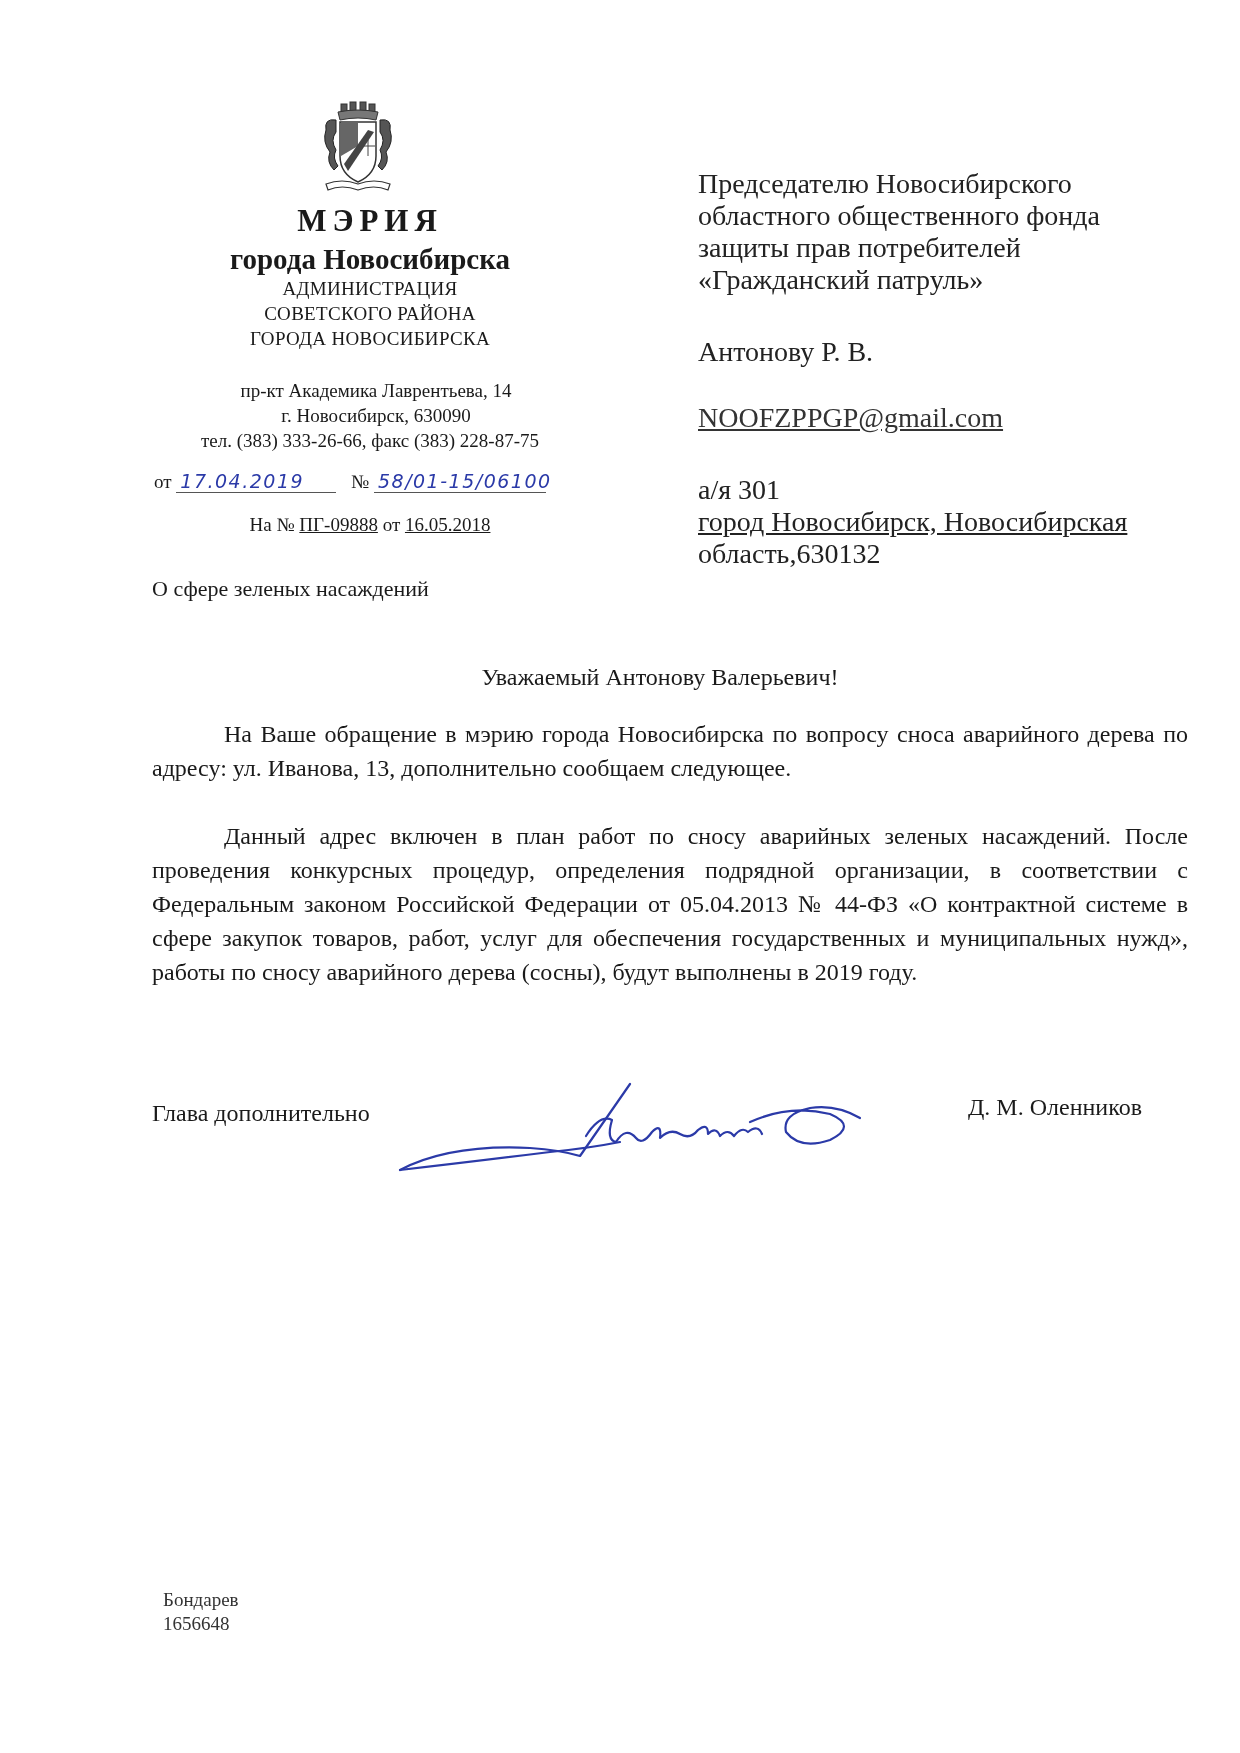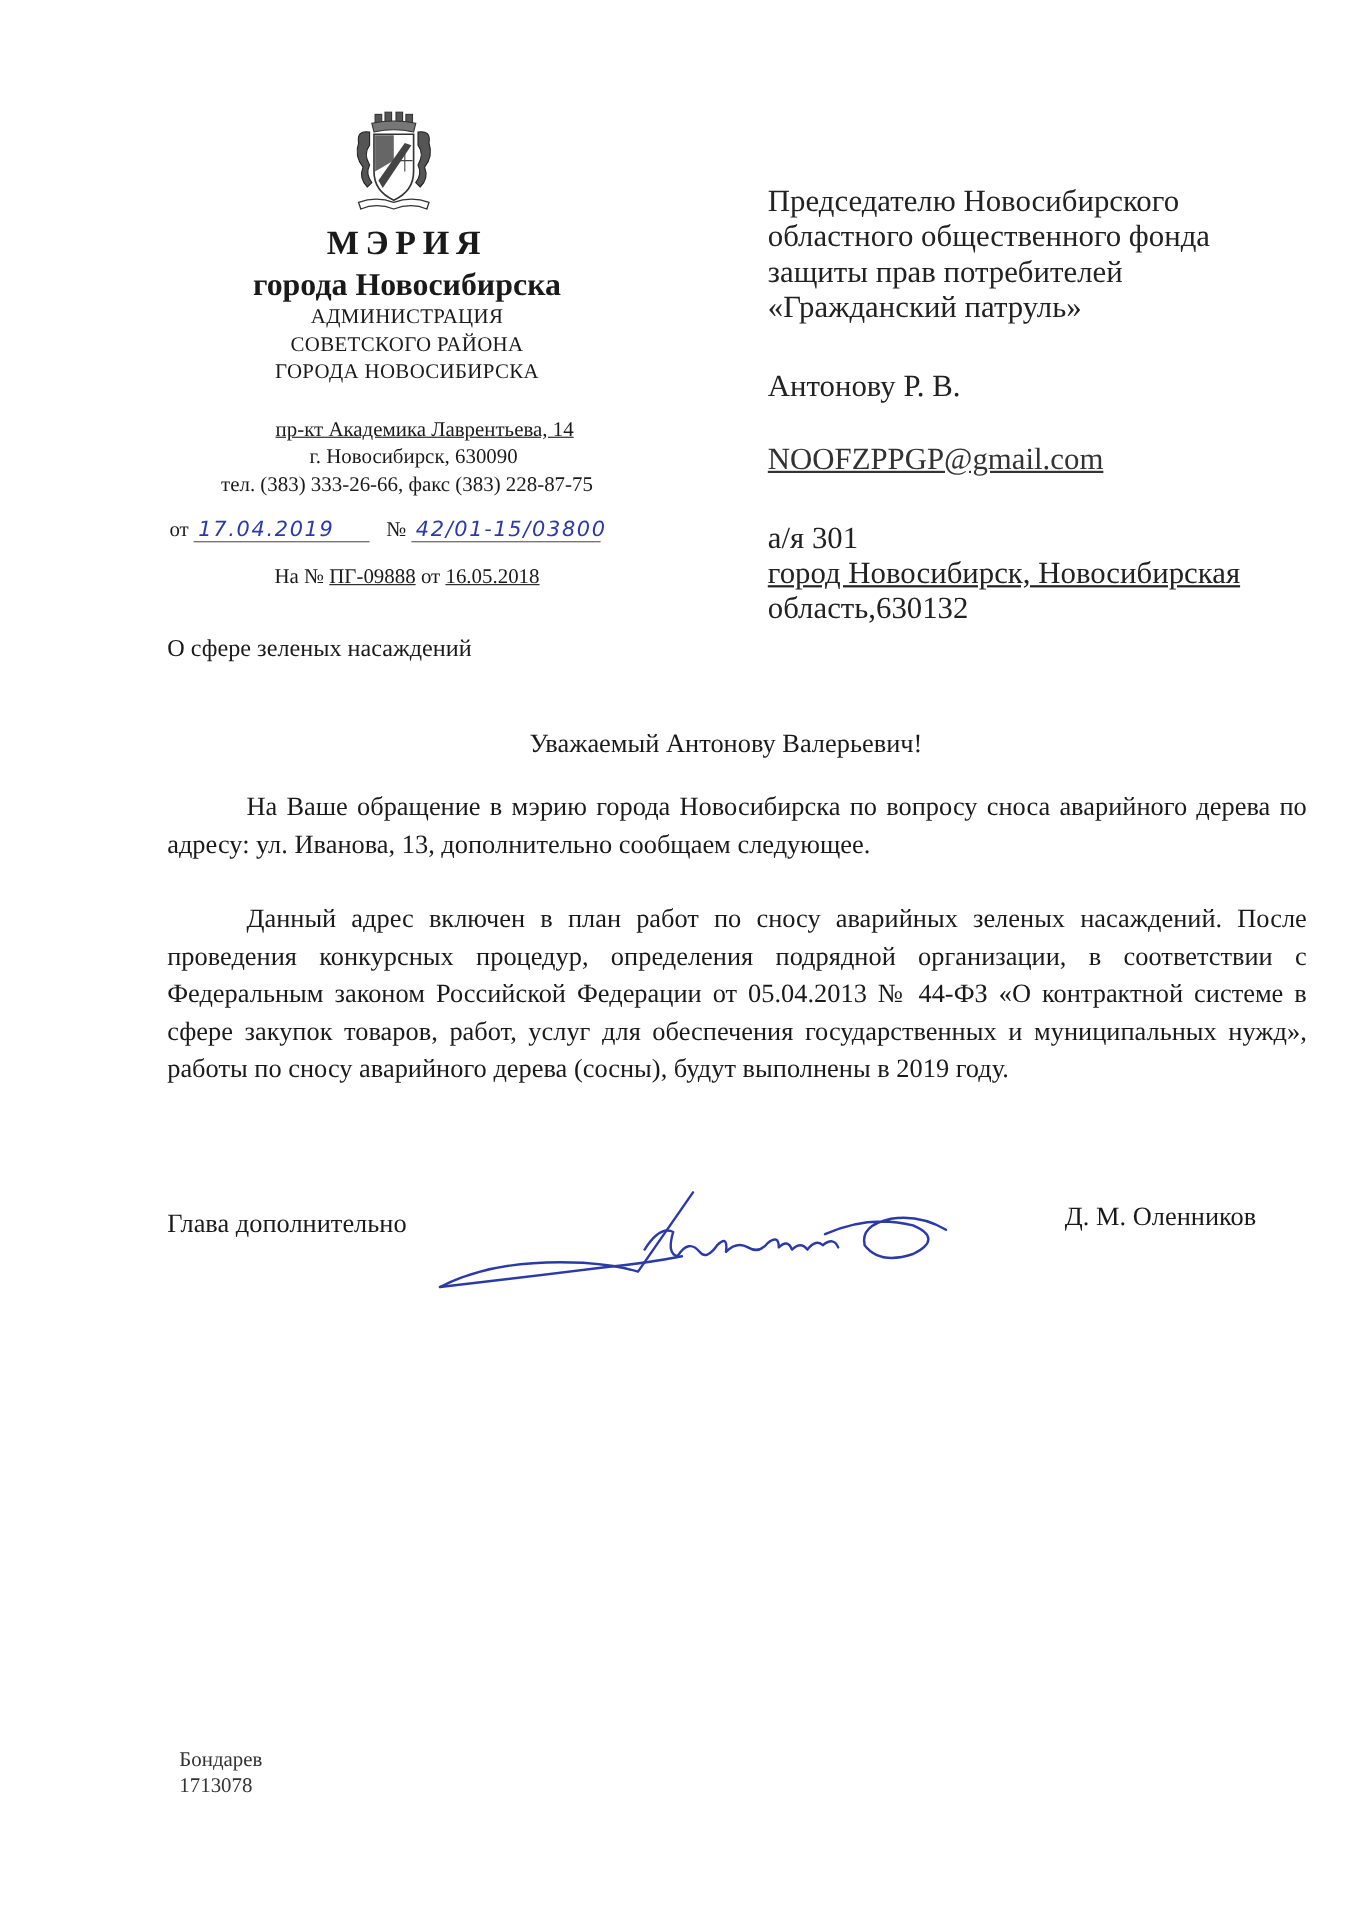--- a/index.html
+++ b/index.html
@@ -65,29 +65,29 @@
     <path d="M18 88 Q34 82 50 88 Q66 82 82 88 L80 94 Q66 88 50 94 Q34 88 20 94 Z" fill="#fff" stroke="#333" stroke-width="1.2"></path>
   </svg>
 </div>
 
 <div class="abs hdr-center mayor-title">МЭРИЯ</div>
 <div class="abs hdr-center mayor-city">города Новосибирска</div>
 <div class="abs hdr-center admin-line" style="top:276px;">АДМИНИСТРАЦИЯ</div>
 <div class="abs hdr-center admin-line" style="top:301px;">СОВЕТСКОГО РАЙОНА</div>
 <div class="abs hdr-center admin-line" style="top:326px;">ГОРОДА НОВОСИБИРСКА</div>
 
-<div class="abs hdr-center addr-line" style="top:378px; left:156px;text-decoration:underline;">пр-кт Академика Лаврентьева, 14</div>
+<div class="abs hdr-center addr-line" style="top:378px; left:146px;">пр-кт Академика Лаврентьева, 14</div>
 <div class="abs hdr-center addr-line" style="top:403px; left:146px;">г. Новосибирск, 630090</div>
 <div class="abs hdr-center addr-line" style="top:428px;">тел. (383) 333-26-66, факс (383) 228-87-75</div>
 
 <div class="abs ref-row">
   <span>от</span>
   <span class="hand" style="width:150px;">17.04.2019</span>
   <span style="margin-left:10px;">№</span>
-  <span class="hand" style="width:162px;">42/01-15/03800</span>
+  <span class="hand" style="width:162px;">58/01-15/06100</span>
 </div>
 
 <div class="abs reply-row">
   <span>На №</span>
   <span class="u">ПГ-09888</span>
   <span>от</span>
   <span class="u">16.05.2018</span>
 </div>
 
 <div class="abs subject">О сфере зеленых насаждений</div>
@@ -112,14 +112,14 @@
     <path d="M10 100 Q60 74 140 78 Q170 80 190 86 L240 14"></path>
     <path d="M10 100 Q80 92 160 82 Q200 78 230 72"></path>
     <path d="M196 66 Q210 44 222 50 Q216 70 226 72 Q236 56 246 68 Q252 76 262 62 Q272 52 270 68 Q280 58 290 64 Q300 70 308 60 Q318 52 318 64 Q326 56 330 66 Q338 58 344 66 Q352 56 358 62 Q368 54 372 64"></path>
     <path d="M360 52 Q400 34 440 44 Q468 56 440 70 Q410 80 396 62 Q392 44 420 38 Q446 34 470 48"></path>
   </svg>
 </div>
 <div class="abs sig-name">Д. М. Оленников</div>
 
 <div class="abs exec">
   <div>Бондарев</div>
-  <div>1713078</div>
+  <div>1656648</div>
 </div>
 
 </body></html>

